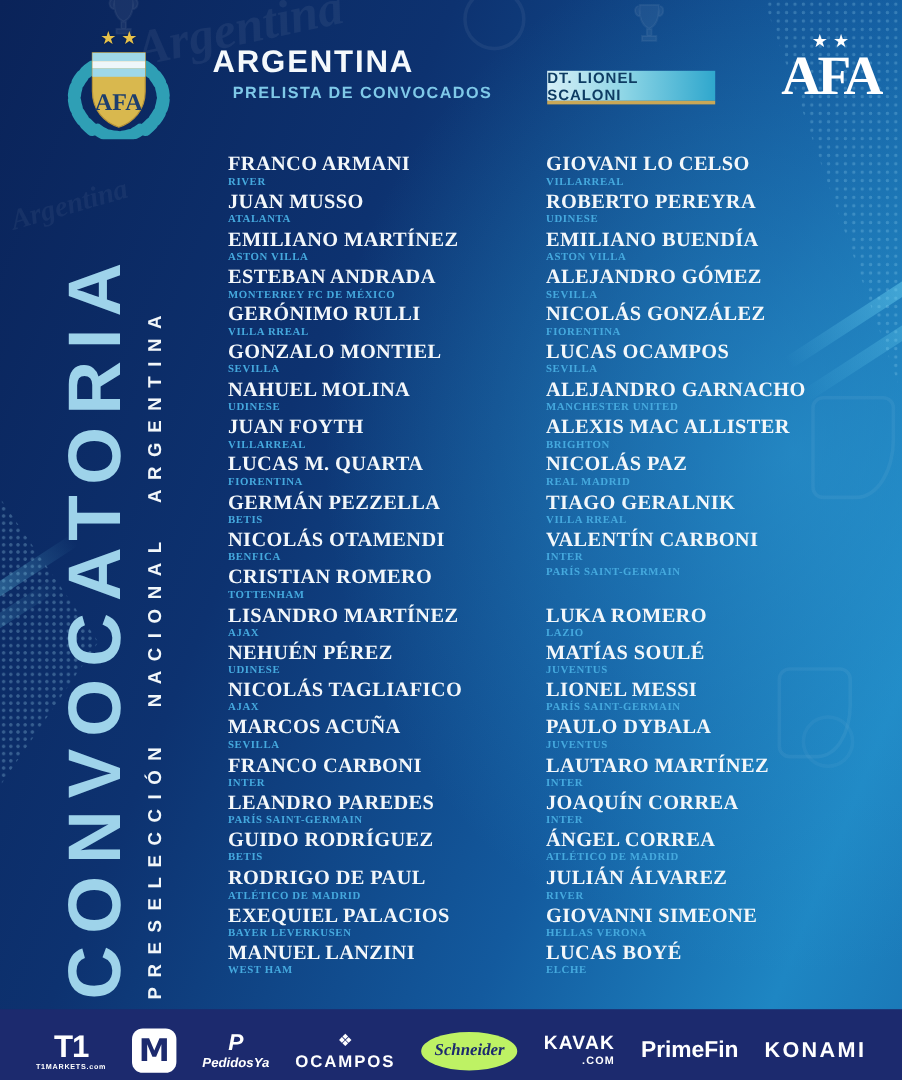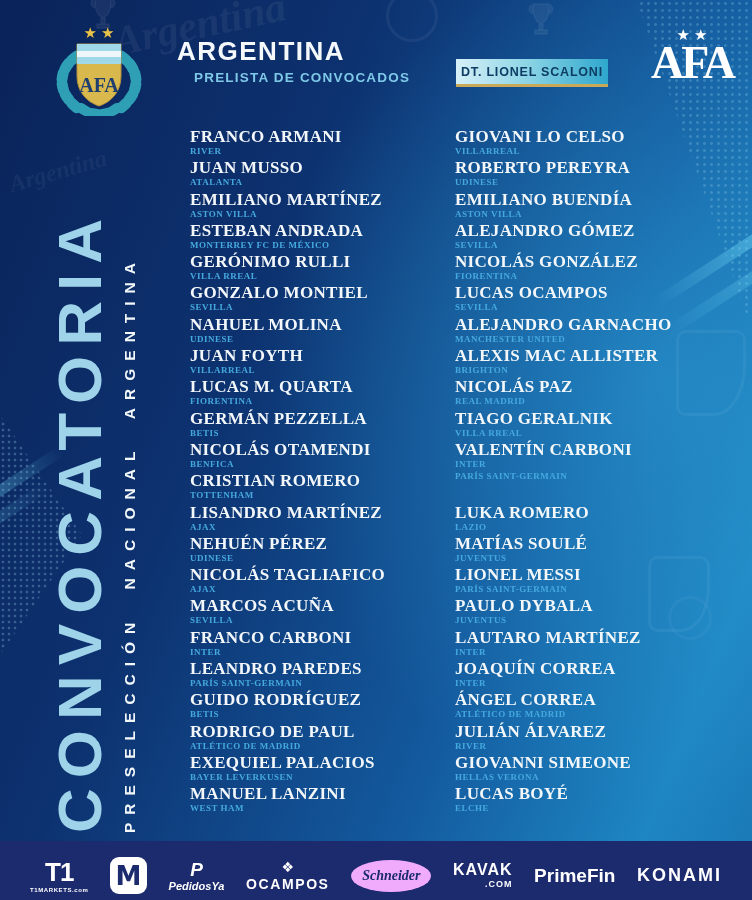--- a/index.html
+++ b/index.html
@@ -27,21 +27,21 @@
   .wm-ball.b2{left:668px;top:596px;width:38px;height:38px;border-color:rgba(255,255,255,.04);}
   .wm-trophy{position:absolute;color:rgba(255,255,255,.06);}
   .wm-shield{position:absolute;border:3px solid rgba(255,255,255,.05);border-radius:10px 10px 46%/10px 10px 58%;}
   .wm-shield.sh1{left:676px;top:330px;width:64px;height:80px;}
   .wm-shield.sh2{left:648px;top:556px;width:56px;height:70px;}
   
   .crest{position:absolute;left:44px;top:26px;width:110px;text-align:center;}
   .crest .stars{display:flex;justify-content:center;gap:24px;color:#e8c24a;font-size:15px;line-height:14px;text-shadow:0 0 2px rgba(0,0,0,.3);}
   .title{position:absolute;left:177px;top:36px;font-size:26px;font-weight:800;color:#f5f9fc;letter-spacing:1.5px;}
   .subtitle{position:absolute;left:178px;top:70px;font-size:13.5px;font-weight:700;color:#7fc9e8;letter-spacing:1.2px;padding-left:16px;}
-  .badge{position:absolute;left:456px;top:59px;width:152px;height:25px;display:flex;align-items:center;justify-content:center;
+  .badge{position:absolute;left:456px;top:59px;width:140px;height:25px;display:flex;align-items:center;justify-content:center;
          font-size:12.5px;font-weight:800;color:#0e3c63;letter-spacing:.8px;
          background:linear-gradient(90deg,#d6eff7 0%,#8fd6e6 45%,#2fa7cd 100%);border-bottom:3px solid #c9a857;}
   .afa-right{position:absolute;left:646px;top:28px;width:92px;text-align:center;color:#fff;}
   .afa-right .stars{display:flex;justify-content:center;gap:22px;font-size:15px;line-height:14px;}
   .afa-right .mono{font-family:"Liberation Serif",serif;font-size:46px;font-weight:700;line-height:.92;letter-spacing:-3px;}
   
   .v-main{position:absolute;left:44px;top:833px;transform-origin:0 0;transform:rotate(-90deg);
           font-size:62px;font-weight:800;color:#9ed3ea;letter-spacing:10px;white-space:nowrap;line-height:72px;}
   .v-sub{position:absolute;left:121px;top:833px;transform-origin:0 0;transform:rotate(-90deg);
          font-size:15.5px;font-weight:800;color:#f2f7fa;letter-spacing:8px;word-spacing:13px;white-space:nowrap;line-height:18px;}
@@ -57,21 +57,21 @@
                display:flex;align-items:center;justify-content:space-between;padding:0 30px;box-sizing:border-box;color:#fff;}
   .sp{display:flex;flex-direction:column;align-items:center;justify-content:center;}
   .t1-main{font-size:26px;font-weight:900;letter-spacing:-1px;line-height:1;}
   .t1-cap{font-size:6px;font-weight:700;letter-spacing:.6px;margin-top:2px;}
   .mcd-box{width:37px;height:37px;background:#fff;border-radius:9px;display:flex;align-items:center;justify-content:center;}
   .mcd-m{color:#1c2a6e;font-size:26px;font-weight:900;line-height:1;font-family:"DejaVu Sans",sans-serif;}
   .py-p{font-size:19px;font-weight:900;font-style:italic;line-height:1;}
   .py-word{font-size:11px;font-weight:800;font-style:italic;margin-top:1px;}
   .bnb-icon{font-size:14px;line-height:1;}
   .bnb-word{font-size:14px;font-weight:800;letter-spacing:1.6px;margin-top:2px;}
-  .schneider-oval{background:#f0abfc;color:#1c2a6e;border-radius:50%;padding:9px 11px;font-weight:800;font-style:italic;
+  .schneider-oval{background:#bef264;color:#1c2a6e;border-radius:50%;padding:9px 11px;font-weight:800;font-style:italic;
                   font-size:14px;font-family:"Liberation Serif",serif;line-height:1;}
   .kv-word{font-size:16px;font-weight:900;letter-spacing:1px;line-height:1;}
   .kv-cap{font-size:9px;font-weight:800;letter-spacing:1px;align-self:flex-end;margin-top:1px;}
   .pf-word{font-size:19px;font-weight:900;}
   .kon-word{font-size:18px;font-weight:800;letter-spacing:2px;}
 </style>
 </head>
 <body>
 
 <div class="canvas">

